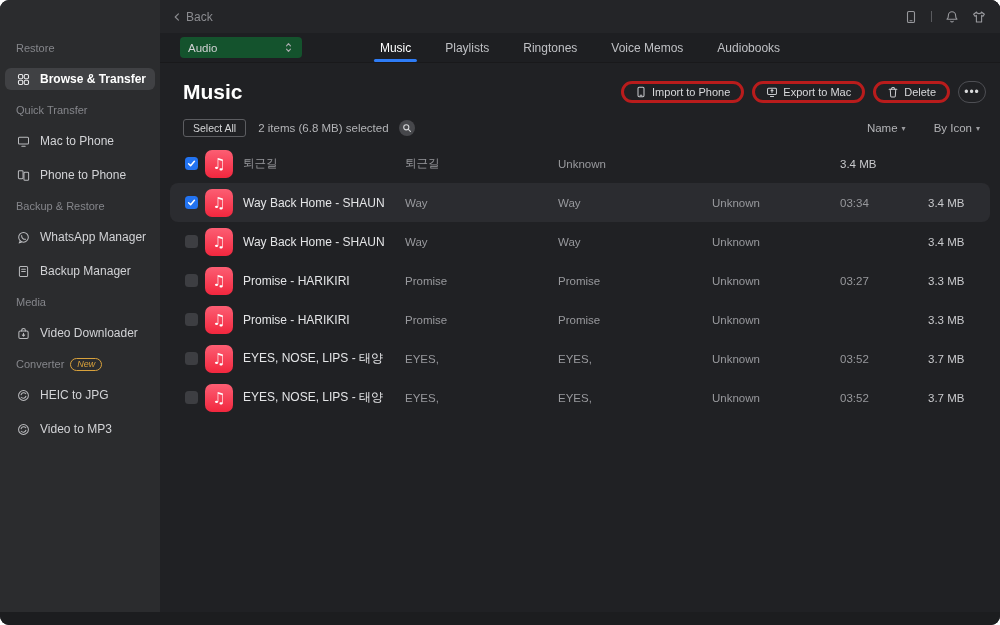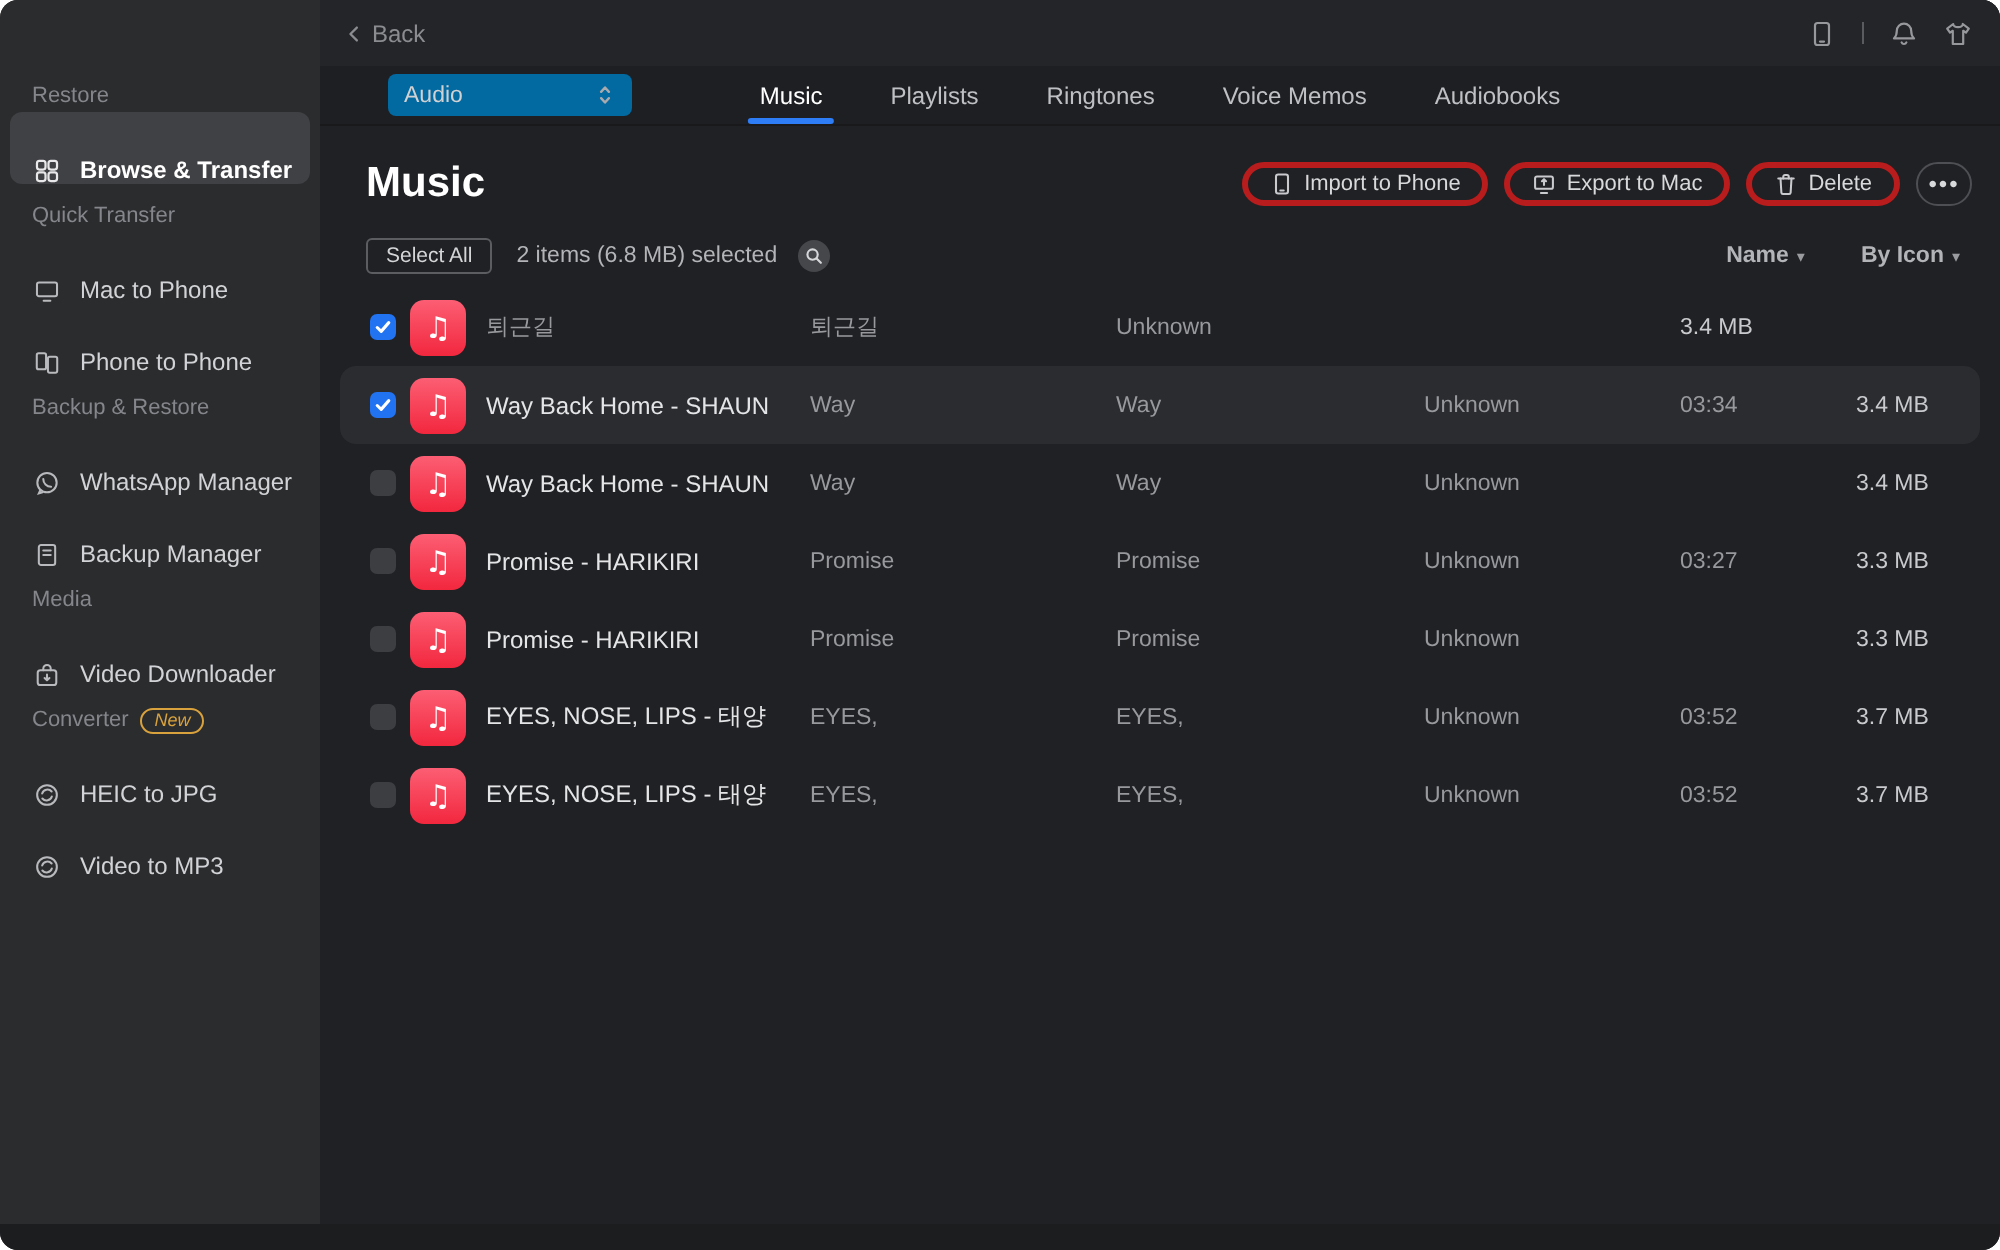--- a/index.html
+++ b/index.html
@@ -4,50 +4,50 @@
 <style>
   html,body{margin:0;padding:0;background:#ffffff;font-family:"Liberation Sans","DejaVu Sans",sans-serif;}
   .window{width:1000px;height:625px;border-radius:9px;overflow:hidden;display:flex;flex-direction:column;background:var(--content-bg,#202124);}
   .body-row{flex:1;display:flex;min-height:0;}
   
   .sidebar{width:160px;background:#2b2c2e;flex-shrink:0;overflow:hidden;}
   .side-section{margin-top:8px;}
   .side-section.first{margin-top:40px;}
   .side-label{height:16px;line-height:16px;padding-left:16px;font-size:11px;color:#85868b;display:flex;align-items:center;gap:6px;}
   .side-badge{display:inline-block;font-size:9px;font-style:italic;color:var(--badge-orange,#d9a23c);border:1px solid var(--badge-orange,#d9a23c);border-radius:8px;padding:0 6px;line-height:11px;height:11px;}
-  .side-item{height:36px;display:flex;align-items:flex-end;margin:0 5px;padding-left:11px;border-radius:6px;font-size:12px;color:#d2d3d6;cursor:default;}
+  .side-item{height:22px;display:flex;align-items:center;margin:12px 5px;padding-left:11px;border-radius:6px;font-size:12px;color:#d2d3d6;cursor:default;}
   .side-item .si-icon{width:14px;height:14px;margin-right:10px;color:#b9babd;display:flex;align-items:center;justify-content:center;}
   .side-item.selected{background:#404144;color:#ffffff;font-weight:bold;}
   .side-item.selected .si-icon{color:#e8e8ea;}
   
   .main{flex:1;display:flex;flex-direction:column;min-width:0;background:var(--content-bg,#202124);}
   .topbar{height:33px;background:#242528;display:flex;align-items:center;flex-shrink:0;}
   .back-btn{display:flex;align-items:center;gap:4px;margin-left:12px;color:#8b8c90;font-size:12px;}
   .topbar-right{margin-left:auto;margin-right:14px;display:flex;align-items:center;gap:13px;color:#97989c;}
   .tb-divider{width:1px;height:11px;background:#5a5b5f;}
   .toolbar{height:29px;background:#1e1f22;border-bottom:1px solid #19191b;display:flex;align-items:center;position:relative;flex-shrink:0;}
-  .cat-select{margin-left:34px;width:122px;height:21px;background:#0369a1;border-radius:4px;display:flex;align-items:center;padding:0 8px;font-size:11.5px;color:#d0d1d3;box-sizing:border-box;}
+  .cat-select{margin-left:20px;width:122px;height:21px;background:#14532d;border-radius:4px;display:flex;align-items:center;padding:0 8px;font-size:11.5px;color:#d0d1d3;box-sizing:border-box;}
   .cat-select .stepper{margin-left:auto;color:#a9aaad;display:flex;}
   .tabs{position:absolute;left:50%;transform:translateX(-50%);top:0;height:100%;display:flex;gap:30px;align-items:stretch;}
   .tab{position:relative;display:flex;align-items:center;padding:0 2px;font-size:12px;color:#bfc0c4;cursor:default;}
   .tab.active{color:#ffffff;}
   .tab.active::after{content:"";position:absolute;left:-4px;right:-4px;bottom:0;height:3px;background:var(--accent,#2e7cf6);border-radius:2px;}
   
   .content{flex:1;display:flex;flex-direction:column;min-height:0;}
   .content-head{display:flex;align-items:center;margin:15px 14px 0 23px;height:28px;}
   .page-title{font-size:21px;font-weight:bold;color:#ffffff;}
   .actions{margin-left:auto;display:flex;align-items:center;gap:8px;}
   .pill-btn{height:22px;border:3px solid #b91c1c;border-radius:12px;background:transparent;display:flex;align-items:center;gap:5px;padding:0 11px;font-size:11px;color:#d8d9db;box-sizing:border-box;}
   .pill-btn .pb-icon{display:flex;color:#c9cacd;}
   .more-btn{width:28px;height:22px;border:1px solid #4e4f54;border-radius:12px;color:#d8d9db;display:flex;align-items:center;justify-content:center;font-size:12px;letter-spacing:1px;box-sizing:border-box;}
   .select-row{display:flex;align-items:center;margin:13px 20px 0 23px;height:18px;}
   .select-all{height:18px;border:1px solid #5c5d61;border-radius:3px;padding:0 9px;font-size:10.5px;color:#d4d5d7;display:flex;align-items:center;box-sizing:border-box;}
   .sel-summary{margin-left:12px;font-size:11.5px;color:#b3b4b7;}
   .search-btn{margin-left:10px;width:16px;height:16px;border-radius:50%;background:#46474b;display:flex;align-items:center;justify-content:center;color:#d6d7d9;}
-  .sort-group{margin-left:auto;display:flex;gap:28px;font-weight:bold;}
+  .sort-group{margin-left:auto;display:flex;gap:28px;}
   .sort-item{display:flex;align-items:center;gap:4px;font-size:11.5px;color:#b3b4b7;}
   .caret{font-size:8px;color:#9a9b9e;}
   
   .rows{margin:7px 10px 0 10px;}
   .row{height:39px;border-radius:8px;display:grid;grid-template-columns:20px 38px 162px 153px 154px 128px 88px 1fr;align-items:center;padding-left:15px;box-sizing:border-box;}
   .row.selected{background:#2b2c30;}
   .cb{width:13px;height:13px;border-radius:3.5px;background:#3d3e42;display:flex;align-items:center;justify-content:center;}
   .cb.checked{background:var(--checkbox-blue,#2273f1);color:#fff;}
   .tile{width:28px;height:28px;border-radius:7px;background:linear-gradient(180deg,var(--tile-top,#fc5e73),var(--tile-bottom,#f2273e));display:flex;align-items:center;justify-content:center;color:#ffffff;font-size:15px;font-family:"DejaVu Sans",sans-serif;}
   .c-title{font-size:12px;color:#e4e5e7;white-space:nowrap;overflow:hidden;text-overflow:ellipsis;padding-right:10px;}

